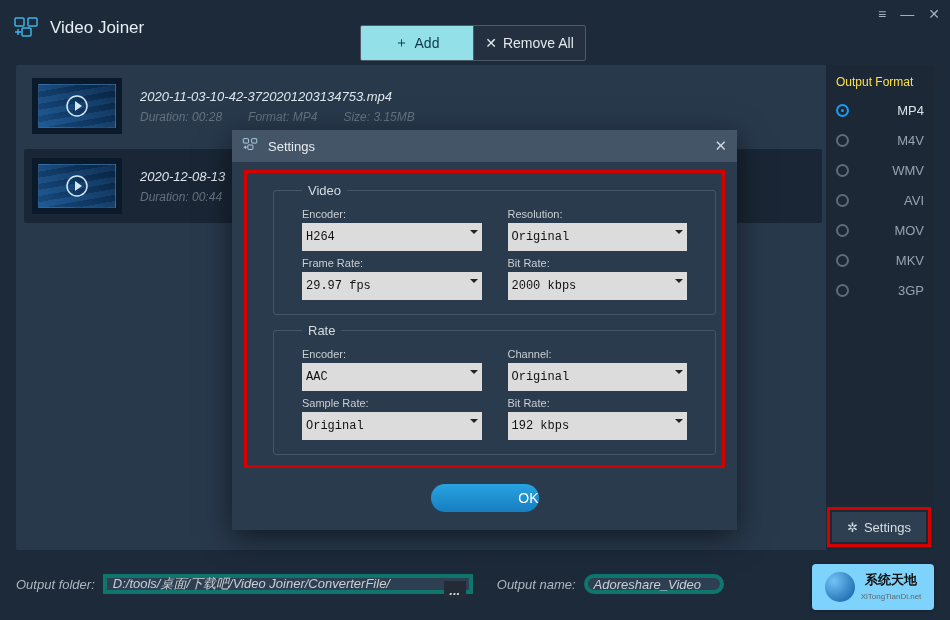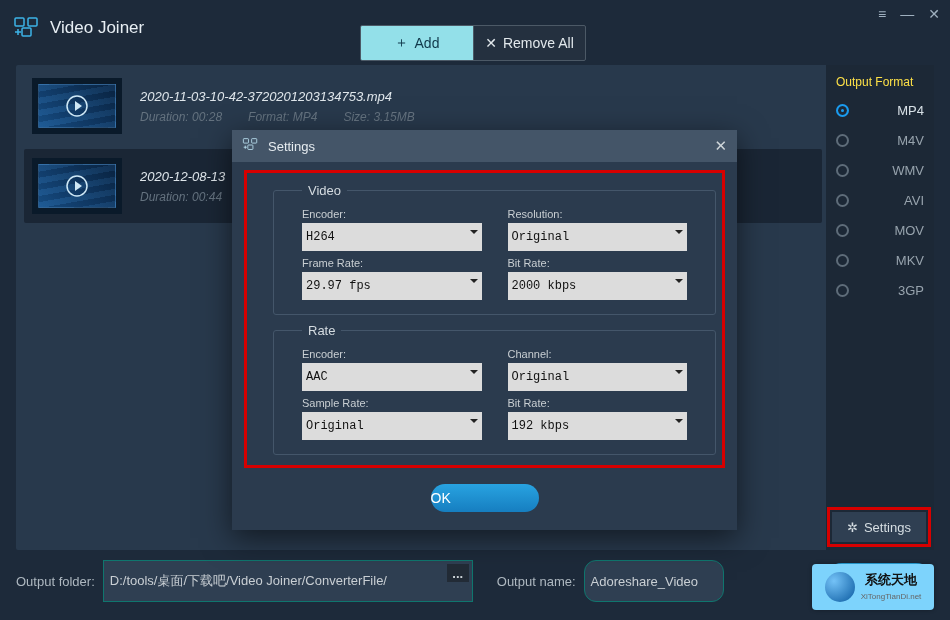--- a/index.html
+++ b/index.html
@@ -147,26 +147,27 @@
   }
 
   
   .bottom {
     position: absolute;
     bottom: 18px; left: 16px; right: 16px;
     display: flex;
     align-items: center;
     gap: 8px;
     font-size: 13px;
+    font-style: italic;
   }
   .lbl { color: #aeb8c0; }
   .outfolder {
     background: #2f3f52;
-    border: 1px solid #0f766e;
-    height: 42px;
+    border: 4px solid #0f766e;
+    height: 20px;
     display: flex; align-items: center;
     padding: 0 6px;
   }
   .outfolder.path { width: 370px; position: relative; }
   .outfolder.name { width: 140px; border-radius: 12px; }
   .more-btn {
     position: absolute; right: 3px; top: 3px;
     width: 22px; height: 18px;
     background: #222b36;
     display:flex;align-items:center;justify-content:center;
@@ -252,21 +253,21 @@
     border-top-color: #222;
   }
   .ok-btn {
     display:block;
     margin: 16px auto 4px;
     width: 108px; height: 28px;
     background: linear-gradient(#28a3e1, #167ec0);
     border-radius: 14px;
     color: #fff;
     font-size: 14px;
-    text-align:left; line-height:28px;
+    text-align:right; line-height:28px;
     cursor:pointer;
   }
 </style>
 </head>
 <body>
 
 <div class="win-controls">
   <span>≡</span>
   <span>—</span>
   <span>✕</span>

